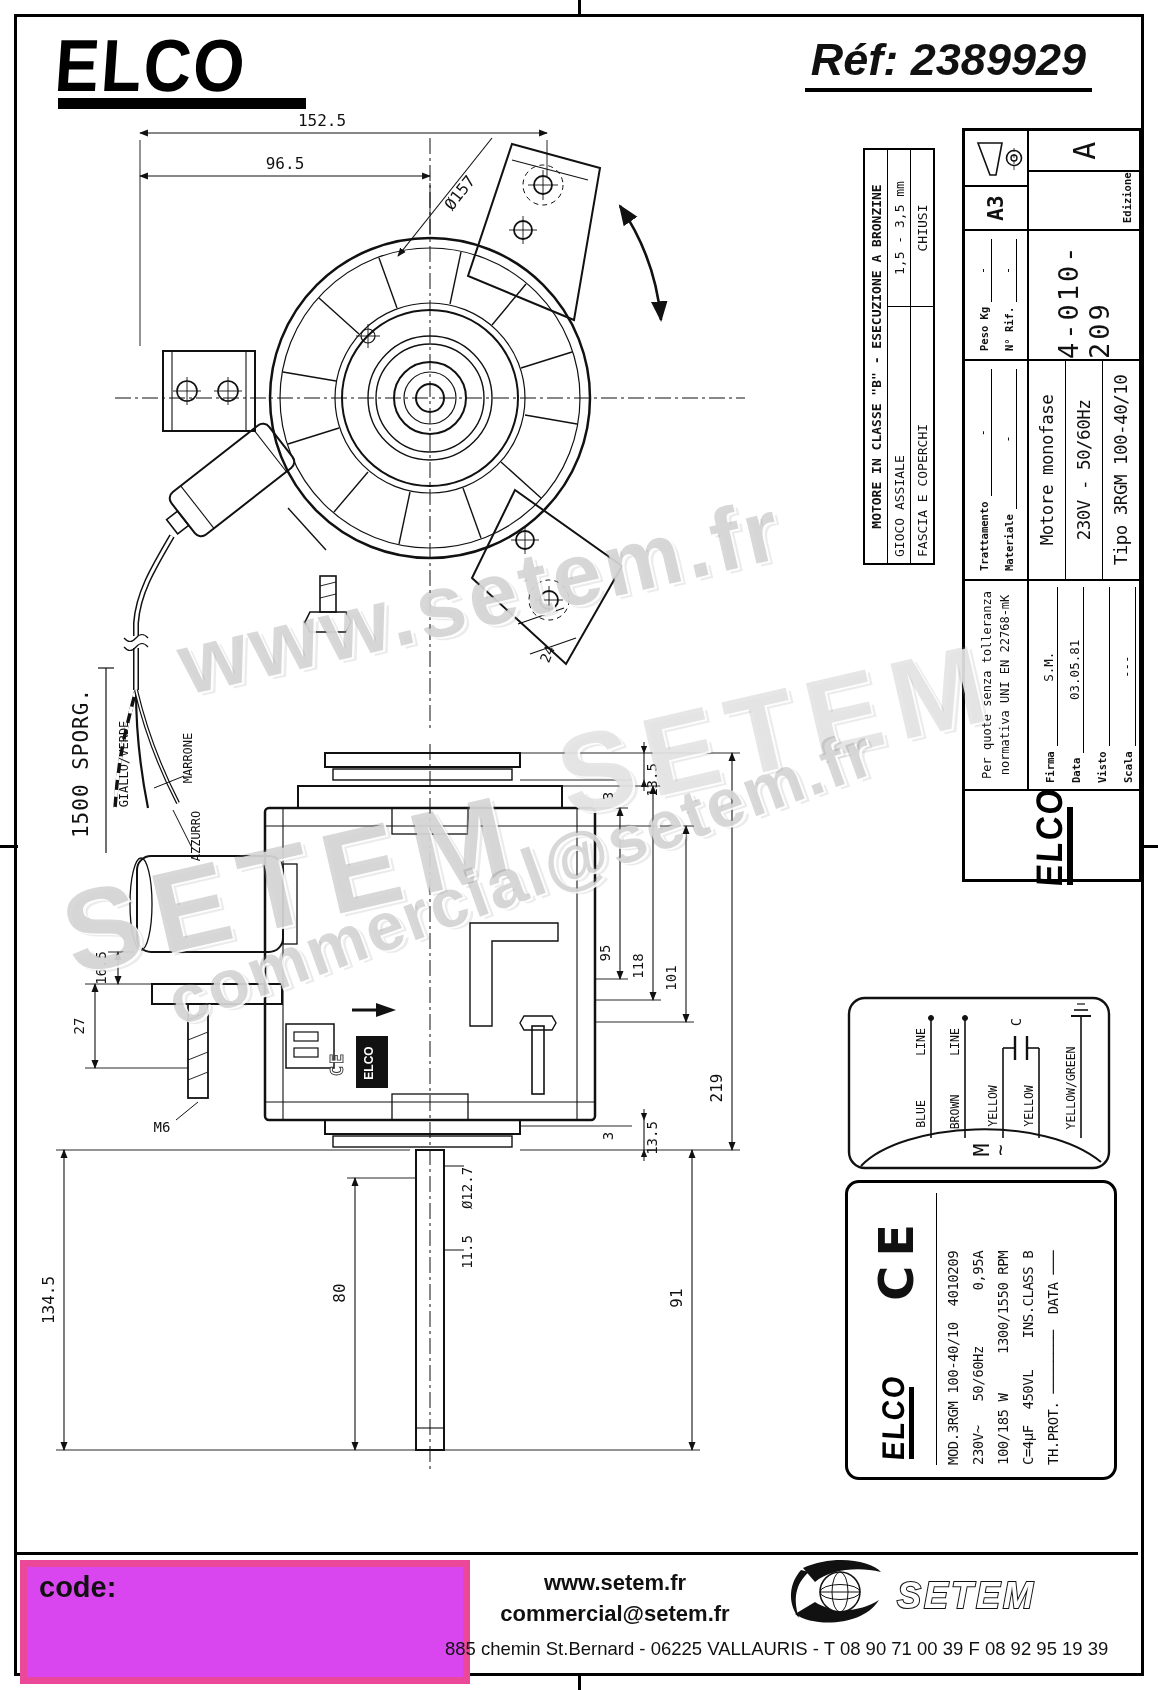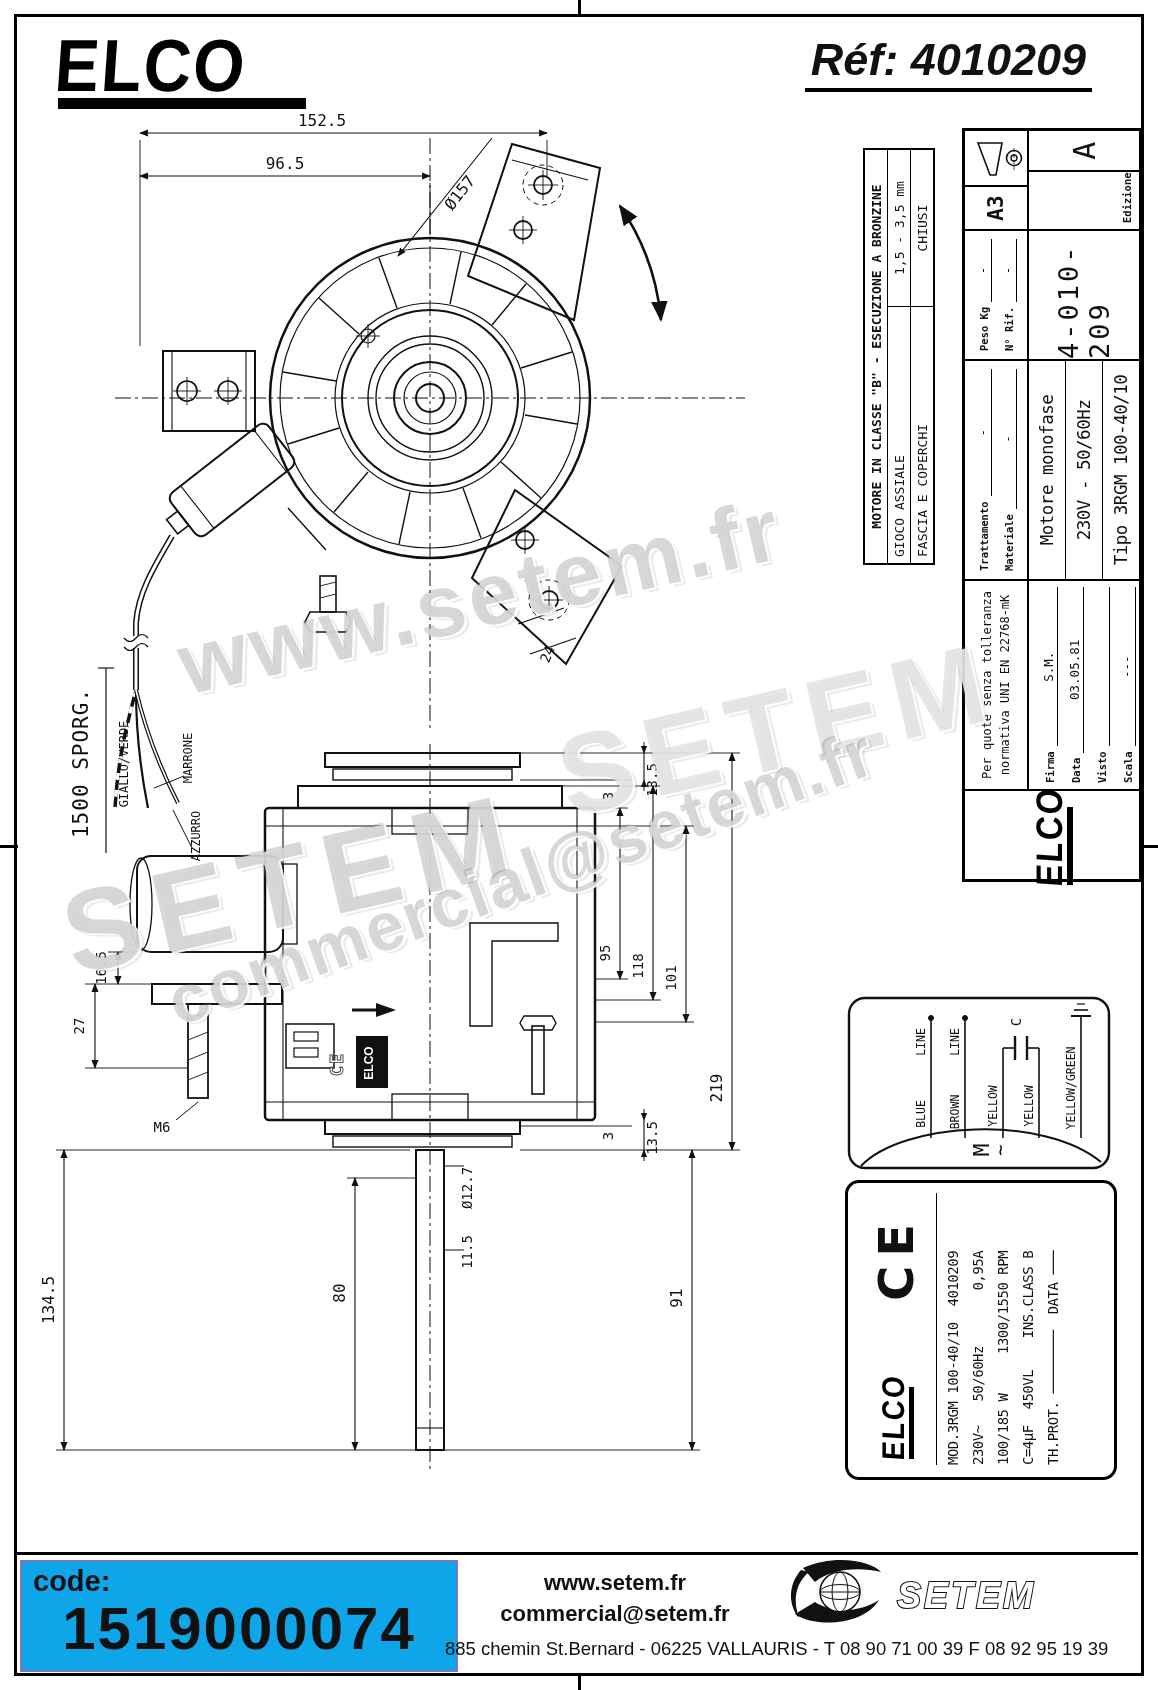--- a/index.html
+++ b/index.html
@@ -42,21 +42,21 @@
   .rlabel{border:3px solid #000;border-radius:14px;box-sizing:border-box;padding:8px 10px 6px 12px;}
   .rl-top{display:flex;justify-content:space-between;align-items:center;height:80px;padding:0 22px 0 6px;}
   .rl-ce{font-family:"DejaVu Sans",sans-serif;font-weight:900;font-size:48px;letter-spacing:9px;}
   .rl-line{font-size:14px;white-space:pre;line-height:1.78;letter-spacing:-0.5px;}
   
   .wm{position:absolute;font-weight:900;color:rgba(125,125,125,0.30);
       text-shadow:2px 2px 0 rgba(255,255,255,0.9),4px 4px 0 rgba(120,120,120,0.15);
       transform-origin:0 50%;pointer-events:none;z-index:6;white-space:nowrap;}
   
   .footer-sep{background:#000;z-index:7;}
-  .codebox{border:1px solid #ec4899;z-index:8;background:#0ea5e9;}
+  .codebox{border:7px solid #ec4899;z-index:8;background:#d946ef;}
   .code-lbl{font-size:29px;font-weight:bold;padding:4px 0 0 12px;}
   .code-val{font-size:60px;font-weight:900;text-align:center;letter-spacing:2px;margin-top:-4px;}
   .f-mid{text-align:center;font-weight:bold;font-size:22px;line-height:1.4;z-index:8;}
   .f-addr{text-align:center;font-size:18.5px;z-index:8;white-space:nowrap;}
   svg{overflow:visible;}
   svg text{font-family:"DejaVu Sans Mono",monospace;fill:#111;}
   .dimtx{font-size:16px;}
   .dimtx-s{font-size:14px;}
   .wiretx{font-size:11.5px;}
   .drawing{z-index:2;}
@@ -67,21 +67,21 @@
 <div class="abs frame"></div>
 <div class="abs tick" style="left:0;top:845px;width:18px;height:2.5px;"></div>
 <div class="abs tick" style="left:1140px;top:845px;width:18px;height:2.5px;"></div>
 <div class="abs tick" style="left:578px;top:0;width:2.5px;height:17px;"></div>
 <div class="abs tick" style="left:578px;top:1673px;width:2.5px;height:17px;"></div>
 
 <div class="abs" style="left:58px;top:28px;z-index:4;">
   <div class="elco elco-big">ELCO</div>
   <div class="elco-ul" style="width:248px;height:11px;margin-top:4px;"></div>
 </div>
-<div class="abs ref" style="right:66px;top:34px;z-index:4;">Réf: 4010209</div>
+<div class="abs ref" style="right:66px;top:34px;z-index:4;">Réf: 2389929</div>
 
 <svg class="abs drawing" style="left:60px;top:108px;" width="690" height="770" viewBox="0 0 690 770">
   <defs>
     <marker id="aF" viewBox="0 0 10 10" refX="9" refY="5" markerWidth="8" markerHeight="8" orient="auto-start-reverse">
       <path d="M0,1 L10,5 L0,9 z" fill="#111"></path>
     </marker>
   </defs>
   <g stroke="#111" fill="none">
 
     <line x1="55" y1="290" x2="685" y2="290" stroke-width="1" stroke-dasharray="16 4 3 4"></line>
@@ -488,21 +488,20 @@
 </div>
 
 <div class="wm" style="left:180px;top:615px;font-size:88px;letter-spacing:4px;transform:rotate(-13deg);">www.setem.fr</div>
 <div class="wm" style="left:65px;top:870px;font-size:115px;letter-spacing:14px;transform:rotate(-13deg);">SETEM</div>
 <div class="wm" style="left:560px;top:715px;font-size:112px;letter-spacing:12px;color:rgba(140,140,140,0.22);transform:rotate(-13deg);">SETEM</div>
 <div class="wm" style="left:170px;top:965px;font-size:68px;letter-spacing:2px;transform:rotate(-20deg);">commercial@setem.fr</div>
 
 <div class="abs footer-sep" style="left:14px;top:1552px;width:1124px;height:3px;"></div>
 <div class="abs codebox" style="left:20px;top:1560px;width:436px;height:110px;">
   <div class="code-lbl">code:</div>
-  <div class="code-val">1519000074</div>
 </div>
 <div class="abs f-mid" style="left:455px;top:1568px;width:320px;">
   <div>www.setem.fr</div>
   <div>commercial@setem.fr</div>
 </div>
 <div class="abs f-addr" style="left:445px;top:1638px;width:650px;">885 chemin St.Bernard  -  06225 VALLAURIS  -  T 08 90 71 00 39   F 08 92 95 19 39</div>
 <svg class="abs" style="left:785px;top:1556px;z-index:8;" width="270" height="78" viewBox="0 0 270 78">
   <g>
     <path d="M 18,12 C 48,-2 86,4 96,16 C 72,10 44,14 30,26 Z" fill="#111"></path>
     <path d="M 10,58 C 30,72 78,70 94,44 C 76,56 48,58 30,46 Z" fill="#111"></path>

